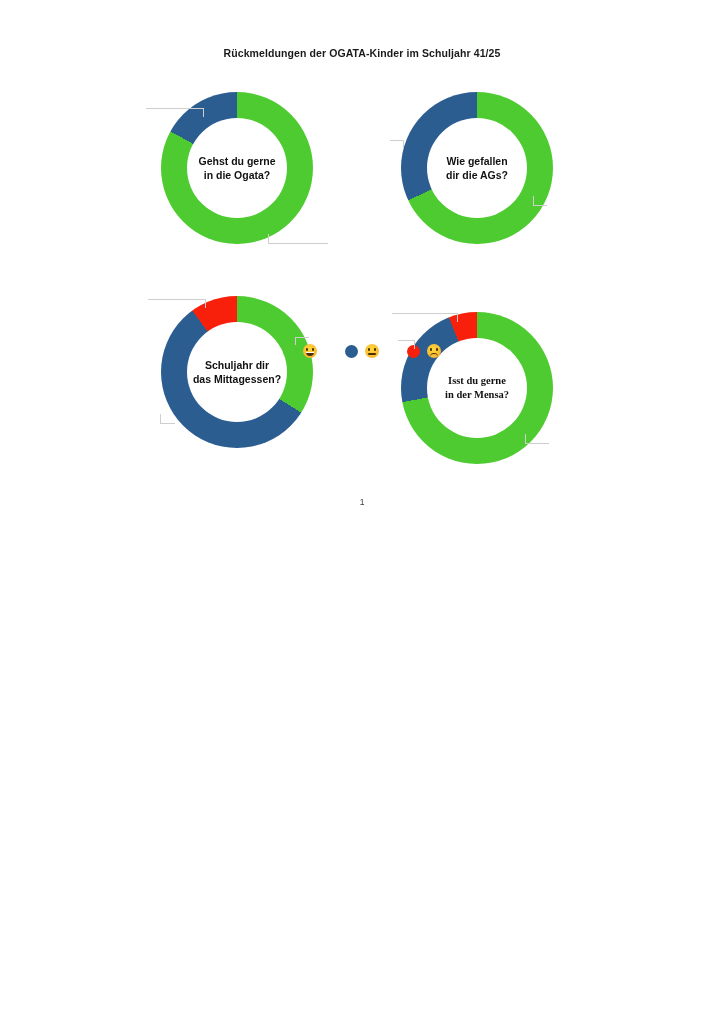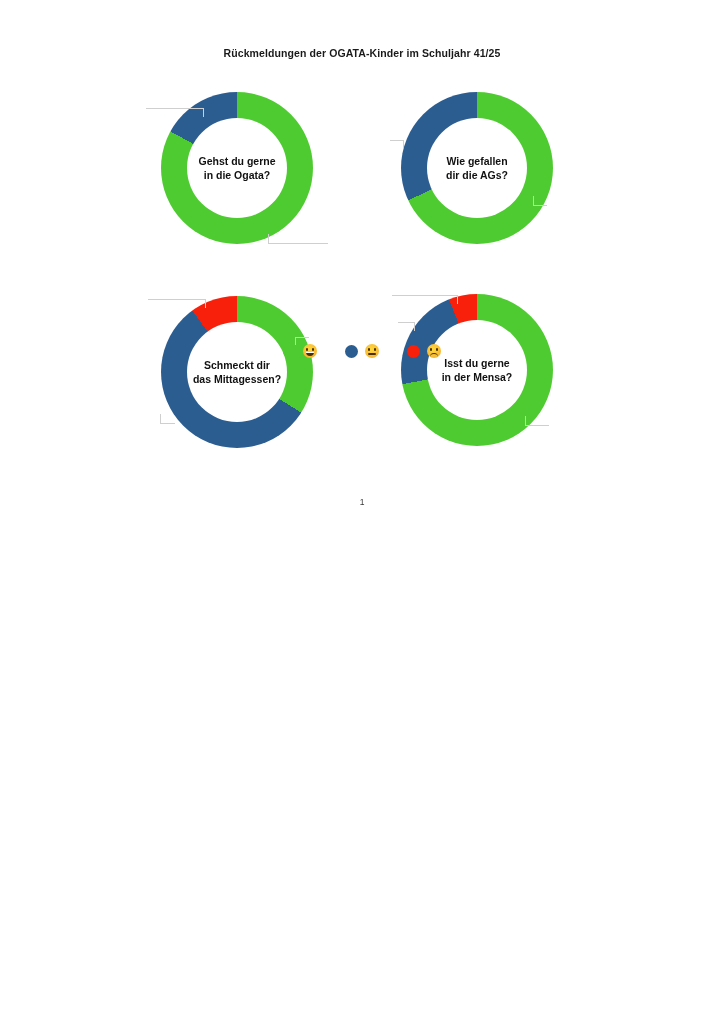--- a/index.html
+++ b/index.html
@@ -44,21 +44,21 @@
   }
 
   .donut-wrap {
     position: absolute;
     width: 190px;
     height: 190px;
   }
   .donut-wrap.pos-0 { left: 142px; top: 2px; }
   .donut-wrap.pos-1 { left: 382px; top: 2px; }
   .donut-wrap.pos-2 { left: 142px; top: 206px; }
-  .donut-wrap.pos-3 { left: 382px; top: 204px; }
+  .donut-wrap.pos-3 { left: 382px; top: 222px; font-family: Liberation Serif, serif; }
 
   .donut {
     position: absolute;
     left: 19px;
     top: 6px;
     width: 152px;
     height: 152px;
     border-radius: 50%;
   }
   
@@ -238,21 +238,21 @@
       </div>
       <div class="leader" style="left:150px; top:47px; width:18px; height:9px;">
         <div class="h" style="width:14px; left:3px;"></div>
         <div class="v" style="left:3px; height:8px;"></div>
       </div>
       <div class="leader" style="left:14px; top:124px; width:20px; height:10px;">
         <div class="h" style="top:9px; width:15px; left:4px;"></div>
         <div class="v" style="left:4px; height:9px;"></div>
       </div>
       <div class="donut" id="donut-2" style="background: conic-gradient(rgb(78, 203, 48) 0deg, rgb(78, 203, 48) 122.4deg, rgb(43, 93, 145) 122.4deg, rgb(43, 93, 145) 324deg, rgb(248, 32, 10) 324deg, rgb(248, 32, 10) 360deg);"></div>
-      <div class="donut-label">Schmeckt dir
+      <div class="donut-label">Schuljahr dir
 das Mittagessen?</div>
     </div>
 
     <div class="donut-wrap pos-3">
       <div class="leader" style="left:10px; top:7px; width:72px; height:10px;">
         <div class="h" style="width:66px;"></div>
         <div class="v" style="left:65px; height:9px;"></div>
       </div>
       <div class="leader" style="left:16px; top:34px; width:22px; height:10px;">
         <div class="h" style="width:17px;"></div>

